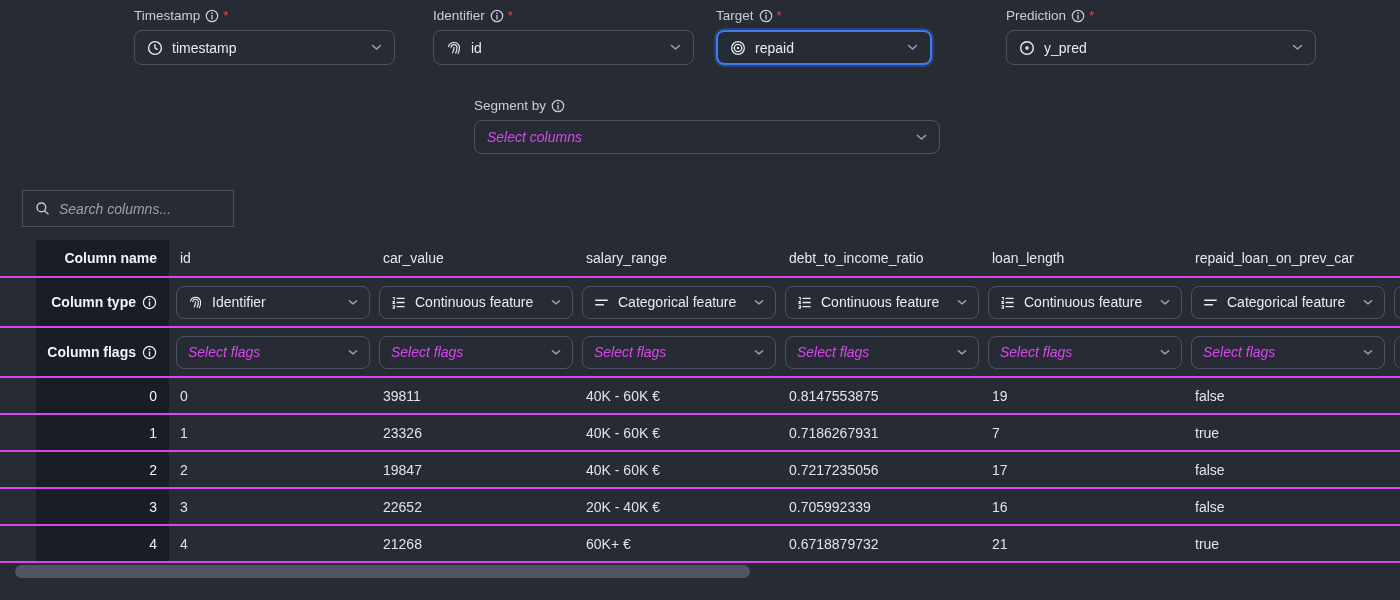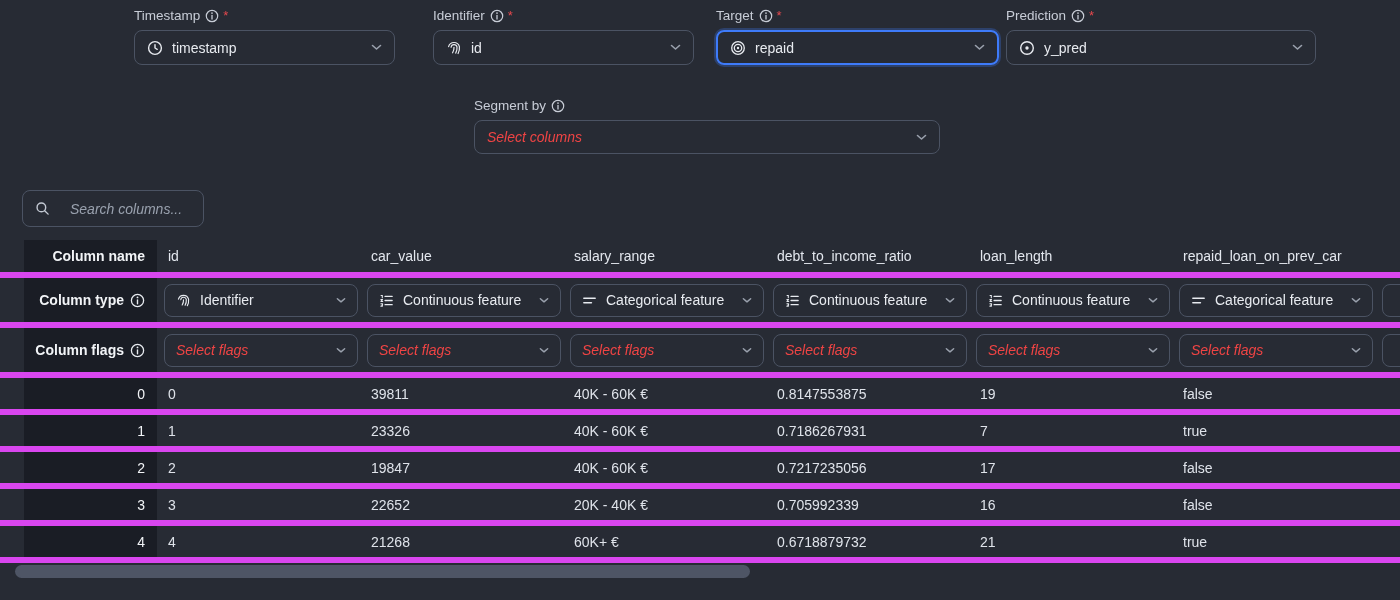--- a/index.html
+++ b/index.html
@@ -17,41 +17,41 @@
   .req { color:#e5484d; font-size:13px; margin-left:-1px; }
   .select {
     display:flex; align-items:center; gap:9px;
     height:35px; padding:0 12px;
     border:1px solid #4b5363; border-radius:8px;
     background:transparent; cursor:pointer;
     font-size:14px; color:#e8ebf0;
   }
   .select .grow { flex:1; }
   .select.focused { border:2px solid #3e7bfa; box-shadow:0 0 0 2px rgba(62,123,250,.28); }
-  .placeholder { font-style:italic; color:#ef4444; }
+  .placeholder { font-style:italic; color:#d946ef; }
   .icon { display:inline-flex; align-items:center; }
   svg { display:block; }
   
   #segment { position:absolute; left:474px; top:98px; }
   #segment .select { width:466px; height:34px; }
   
   #search-wrap {
     position:absolute; left:22px; top:190px;
-    display:flex; align-items:center; gap:20px;
-    width:182px; height:37px; padding:0 12px;
-    border:1px solid #4b5363; border-radius:8px;
+    display:flex; align-items:center; gap:9px;
+    width:212px; height:37px; padding:0 12px;
+    border:1px solid #4b5363; border-radius:0;
   }
   #search-wrap input {
     flex:1; min-width:0; background:transparent; border:none; outline:none;
     font-family:inherit; font-size:14px; font-style:italic; color:#e8ebf0;
   }
   #search-wrap input::placeholder { color:#99a1ae; font-style:italic; }
   
   #table { position:absolute; left:0; top:240px; width:1400px; }
-  .t-row { display:flex; align-items:center; padding-left:24px; border-bottom:6px solid #d946ef; }
+  .t-row { display:flex; align-items:center; padding-left:36px; border-bottom:2px solid #d946ef; }
   .t-row.hdr { height:38px; }
   .t-row.sel { height:50px; }
   .t-row.data { height:37px; }
   .t-sticky {
     width:133px; align-self:stretch; flex:none;
     display:flex; align-items:center; justify-content:flex-end; gap:6px;
     padding-right:12px; background:#1a1d25;
   }
   .t-sticky .lab { font-size:14px; font-weight:700; color:#f2f4f7; }
   .t-sticky .idx { font-size:14px; font-weight:500; color:#f2f4f7; }
@@ -170,21 +170,21 @@
 <div class="field" style="left:716px">
   <div class="field-label">
     <span>Target</span>
     <span class="icon" style="color:#c8cdd7">
         <svg width="14" height="14" viewBox="0 0 14 14">
           <use href="#i-info"></use>
         </svg>
       </span>
     <span class="req">*</span>
   </div>
-  <div class="select focused" style="width:283px">
+  <div class="select focused" style="width:216px">
     <span class="icon" style="color:#e8ebf0">
         <svg width="16" height="16" viewBox="0 0 16 16">
           <use href="#i-target"></use>
         </svg>
       </span>
     <span class="grow">repaid</span>
     <span class="icon" style="color:#9aa1ad">
         <svg width="11" height="7" viewBox="0 0 11 7">
           <use href="#i-chevron"></use>
         </svg>

